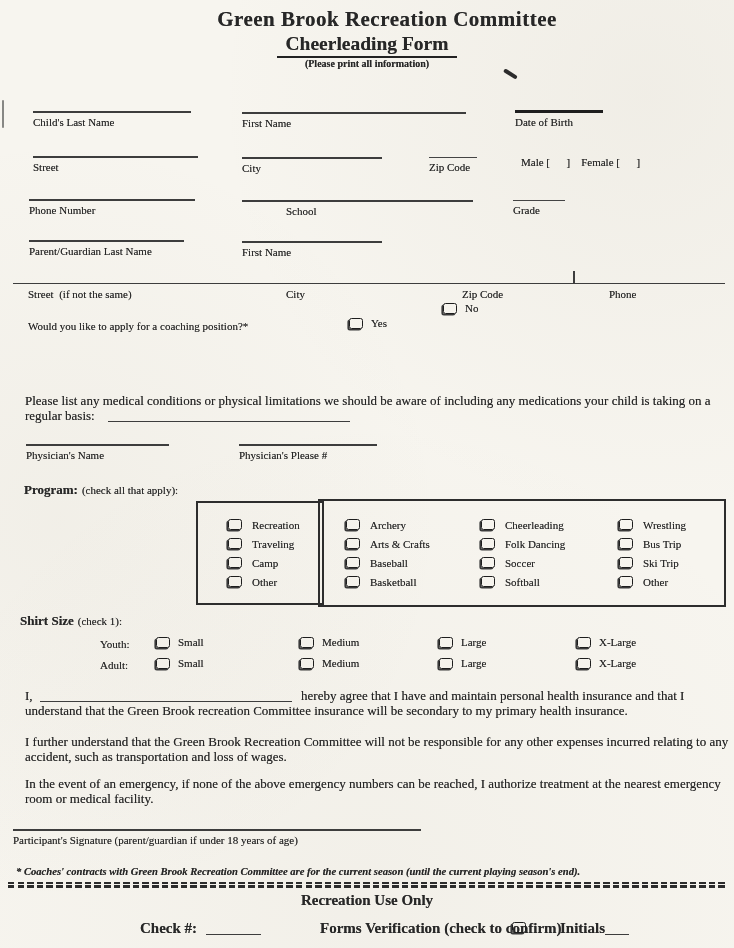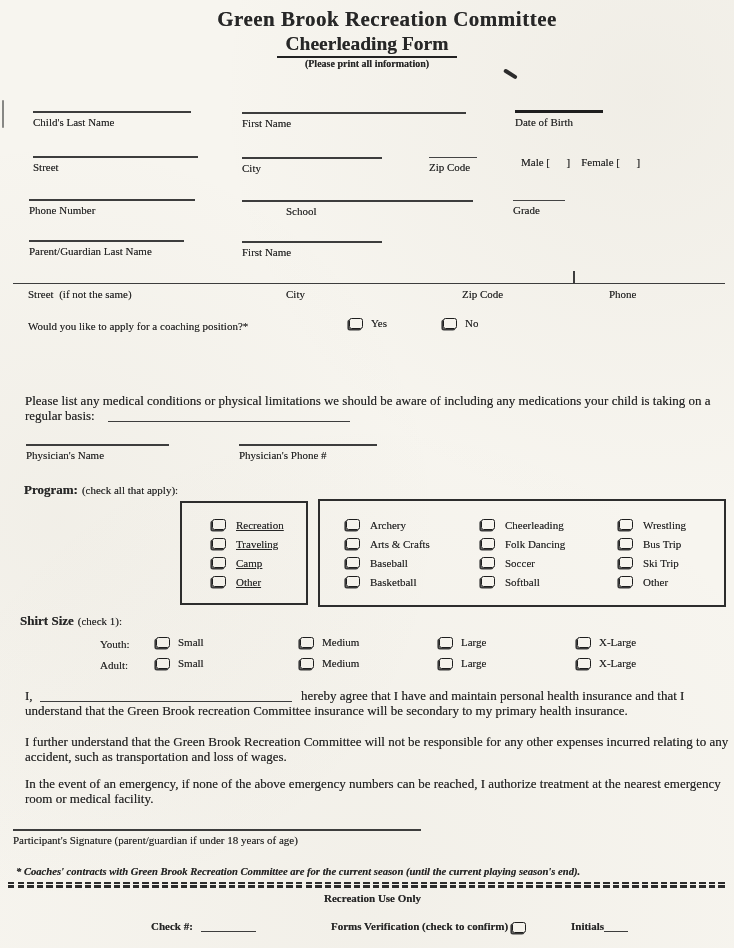--- a/index.html
+++ b/index.html
@@ -29,21 +29,21 @@
   .ci{position:absolute;display:flex;align-items:center;gap:8px;font-size:11px;}
   .pi{display:flex;align-items:center;gap:10px;font-size:11px;white-space:nowrap;}
   .box{position:absolute;border:2px solid #2d2d2d;display:flex;flex-direction:column;justify-content:center;gap:7px;}
   .box3{flex-direction:row;justify-content:flex-start;align-items:center;gap:0;}
   .col{display:flex;flex-direction:column;justify-content:center;gap:7px;}
   .para{position:absolute;font-size:13px;line-height:15px;margin-left:12px;}
   .blank{display:inline-block;border-bottom:1.6px solid #3d3d3d;height:10px;vertical-align:-2px;}
   .fullline{position:absolute;border-top:1.8px solid #3d3d3d;}
   .tick{position:absolute;width:2px;background:#3d3d3d;}
   .dash{position:absolute;height:2.2px;background:repeating-linear-gradient(90deg,#2c2c2c 0 6.5px,rgba(0,0,0,0) 6.5px 9.6px);}
-  .officetext{font-size:11px;font-weight:bold;margin-left:11px;}
+  .officetext{font-size:15px;font-weight:bold;}
   .mark{position:absolute;background:#2c2c2c;border-radius:2px;}
   .hdr-sec{font-size:13px;font-weight:bold;}
   .hint{font-size:11px;font-weight:normal;}
   .pre{white-space:pre;}
 </style>
 </head>
 <body>
 
 <div class="page">
 
@@ -100,46 +100,46 @@
   <div class="abs lbl pre" style="left:28px;top:288px;">Street  (if not the same)</div>
   <div class="abs lbl" style="left:286px;top:288px;">City</div>
   <div class="abs lbl" style="left:462px;top:288px;">Zip Code</div>
   <div class="abs lbl" style="left:609px;top:288px;">Phone</div>
 
   <div class="abs" style="left:28px;top:320px;font-size:11px;">Would you like to apply for a coaching position?*</div>
   <div class="ci" style="left:349px;top:317px;">
     <span class="cb"></span>
     <span>Yes</span>
   </div>
-  <div class="ci" style="left:443px;top:317px;">
+  <div class="ci" style="left:443px;top:302px;">
     <span class="cb"></span>
     <span>No</span>
   </div>
 
 
   <div class="para" style="left:13px;top:393px;width:712px;">Please list any medical conditions or physical limitations we should be aware of including any medications your child is taking on a</div>
   <div class="para" style="left:13px;top:408px;width:712px;">
     <span>regular basis:</span>
     <span class="blank" style="width:242px;margin-left:10px;"></span>
   </div>
 
   <div class="field" style="left:26px;top:444px;width:143px;">
     <span class="lbl">Physician's Name</span>
   </div>
   <div class="field" style="left:239px;top:444px;width:138px;">
-    <span class="lbl">Physician's Phone #</span>
+    <span class="lbl">Physician's Please #</span>
   </div>
 
   <div class="abs" style="left:24px;top:480px;">
     <span class="hdr-sec">Program:</span>
     <span class="hint">(check all that apply):</span>
   </div>
 
 
-  <div class="box" style="left:180px;top:501px;width:128px;height:104px;padding-left:30px;box-sizing:border-box;text-decoration:underline;">
+  <div class="box" style="left:196px;top:501px;width:128px;height:104px;padding-left:30px;box-sizing:border-box;">
     <div class="pi">
         <span class="cb"></span>
         <span>Recreation</span>
       </div>
     <div class="pi">
         <span class="cb"></span>
         <span>Traveling</span>
       </div>
     <div class="pi">
         <span class="cb"></span>

